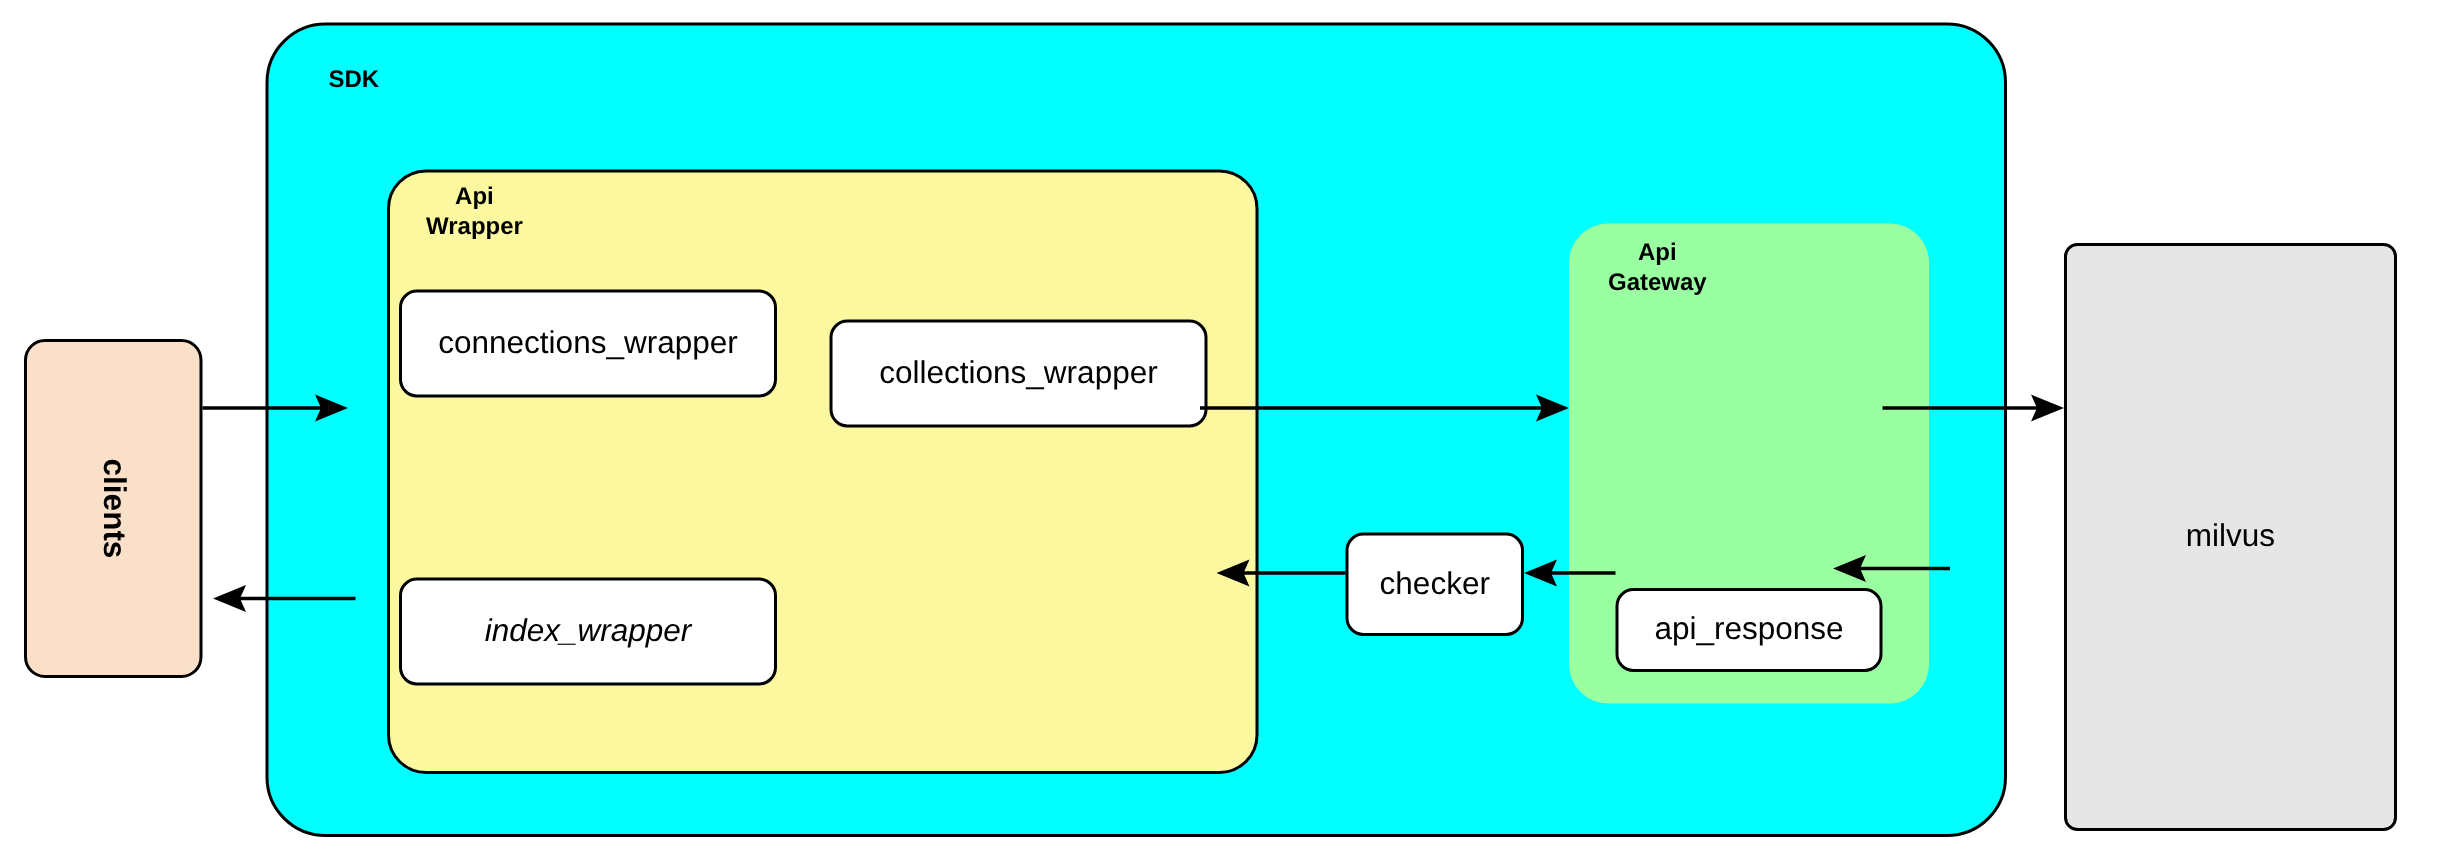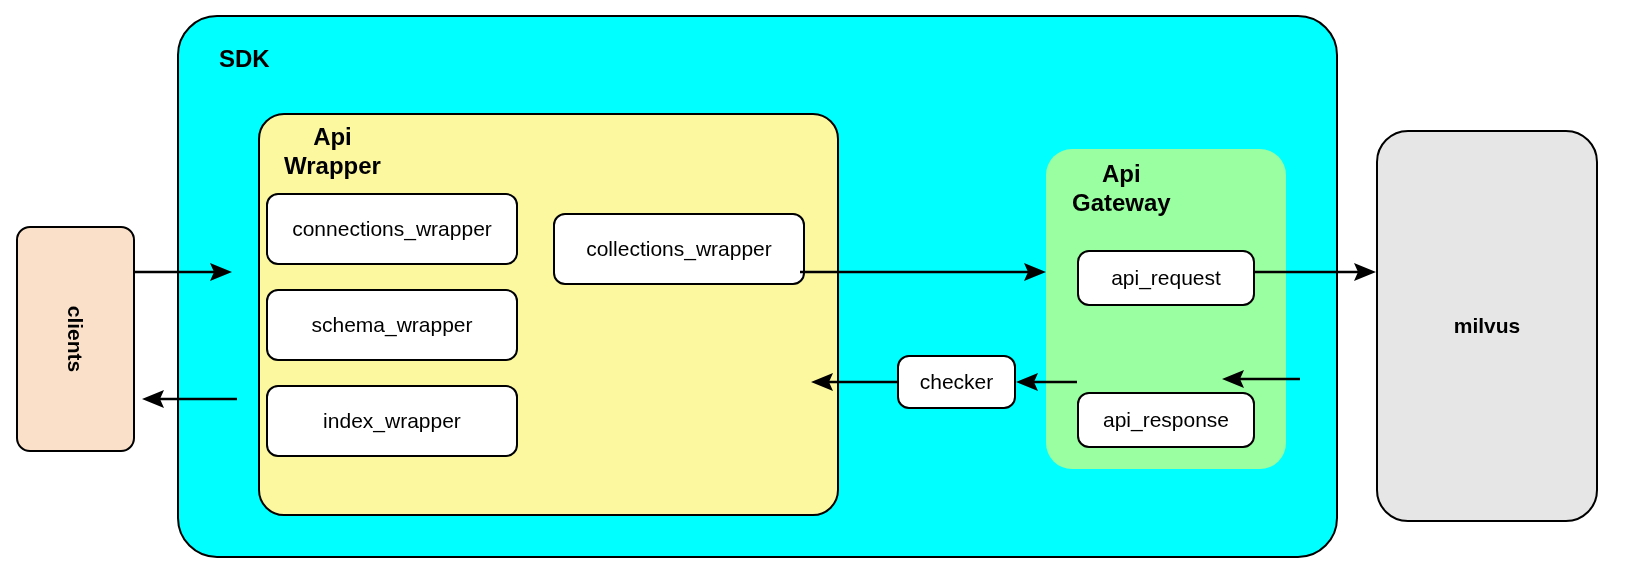--- a/index.html
+++ b/index.html
@@ -53,21 +53,21 @@
     width: 240px;
     height: 320px;
     background: #9affa0;
     border: none;
     border-radius: 26px;
     align-items: flex-start;
     justify-content: flex-start;
   }
   .group-title {
     font-weight: bold;
-    font-size: 24px;
+    font-size: 16px;
     color: #000000;
     line-height: 1.22;
     white-space: pre-line;
     text-align: center;
   }
   .title-sdk {
     position: absolute;
     left: 40px;
     top: 27px;
   }
@@ -86,60 +86,60 @@
     background: #ffffff;
     border-radius: 12px;
     font-size: 21px;
     color: #000000;
   }
   .node-wrapper { width: 252px; height: 72px; align-items: center; }
   .col-left  { left: 266px; }
   .col-right { left: 553px; margin-top: 20px; }
   .row-1 { top: 193px; }
   .row-2 { top: 289px; }
-  .row-3 { top: 385px; }
+  .row-3 { top: 385px; font-style: italic; }
 
   .node-api {
     left: 1077px;
     width: 178px;
     height: 56px;
   }
   .api-request  { top: 250px; }
   .api-response { top: 352px; margin-top: 40px; }
 
   .node-checker {
     left: 897px;
     top: 355px;
     width: 119px;
-    height: 54px;
+    height: 69px;
   }
 
   .node-clients {
     left: 16px;
     top: 226px;
     width: 119px;
     height: 226px;
     background: #fae0c8;
     border-radius: 14px;
   }
   .node-clients .vlabel {
     font-weight: bold;
     font-size: 21px;
     transform: rotate(90deg);
     white-space: nowrap;
   }
 
   .node-milvus {
     left: 1376px;
-    top: 130px;
+    top: 162px;
     width: 222px;
     height: 392px;
     background: #e6e6e6;
-    border-radius: 32px;
-    font-weight: bold;
+    border-radius: 9px;
+    font-weight: normal;
     font-size: 21px;
   }
 
   
   .arrow-svg {
     position: absolute;
     left: 0;
     top: 0;
     width: 1634px;
     height: 574px;
@@ -170,35 +170,29 @@
     <span class="group-title title-apiwrapper">Api
 Wrapper</span>
   </div>
 
   <div class="box node node-wrapper col-left row-1">
     <span>connections_wrapper</span>
   </div>
   <div class="box node node-wrapper col-right row-1">
     <span>collections_wrapper</span>
   </div>
-  <div class="box node node-wrapper col-left row-2">
-    <span>schema_wrapper</span>
-  </div>
   <div class="box node node-wrapper col-left row-3">
     <span>index_wrapper</span>
   </div>
 
   <div class="box container-apigateway">
     <span class="group-title title-apigateway">Api
 Gateway</span>
   </div>
 
-  <div class="box node node-api api-request">
-    <span>api_request</span>
-  </div>
   <div class="box node node-api api-response">
     <span>api_response</span>
   </div>
 
   <div class="box node node-checker">
     <span>checker</span>
   </div>
 
   <div class="box node node-milvus">
     <span>milvus</span>

